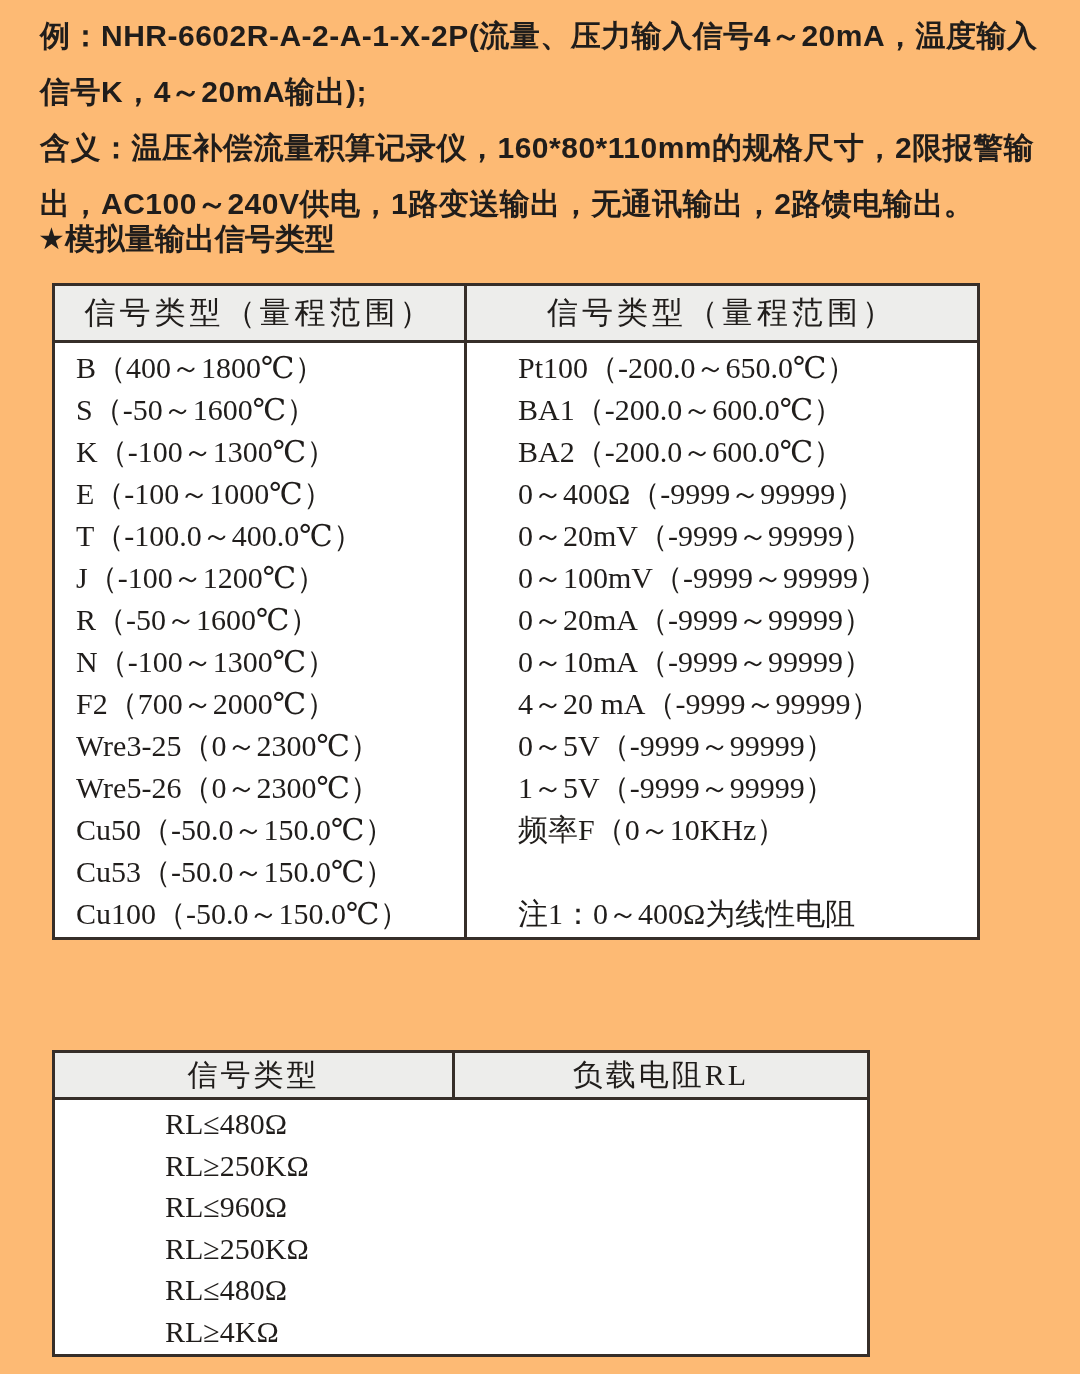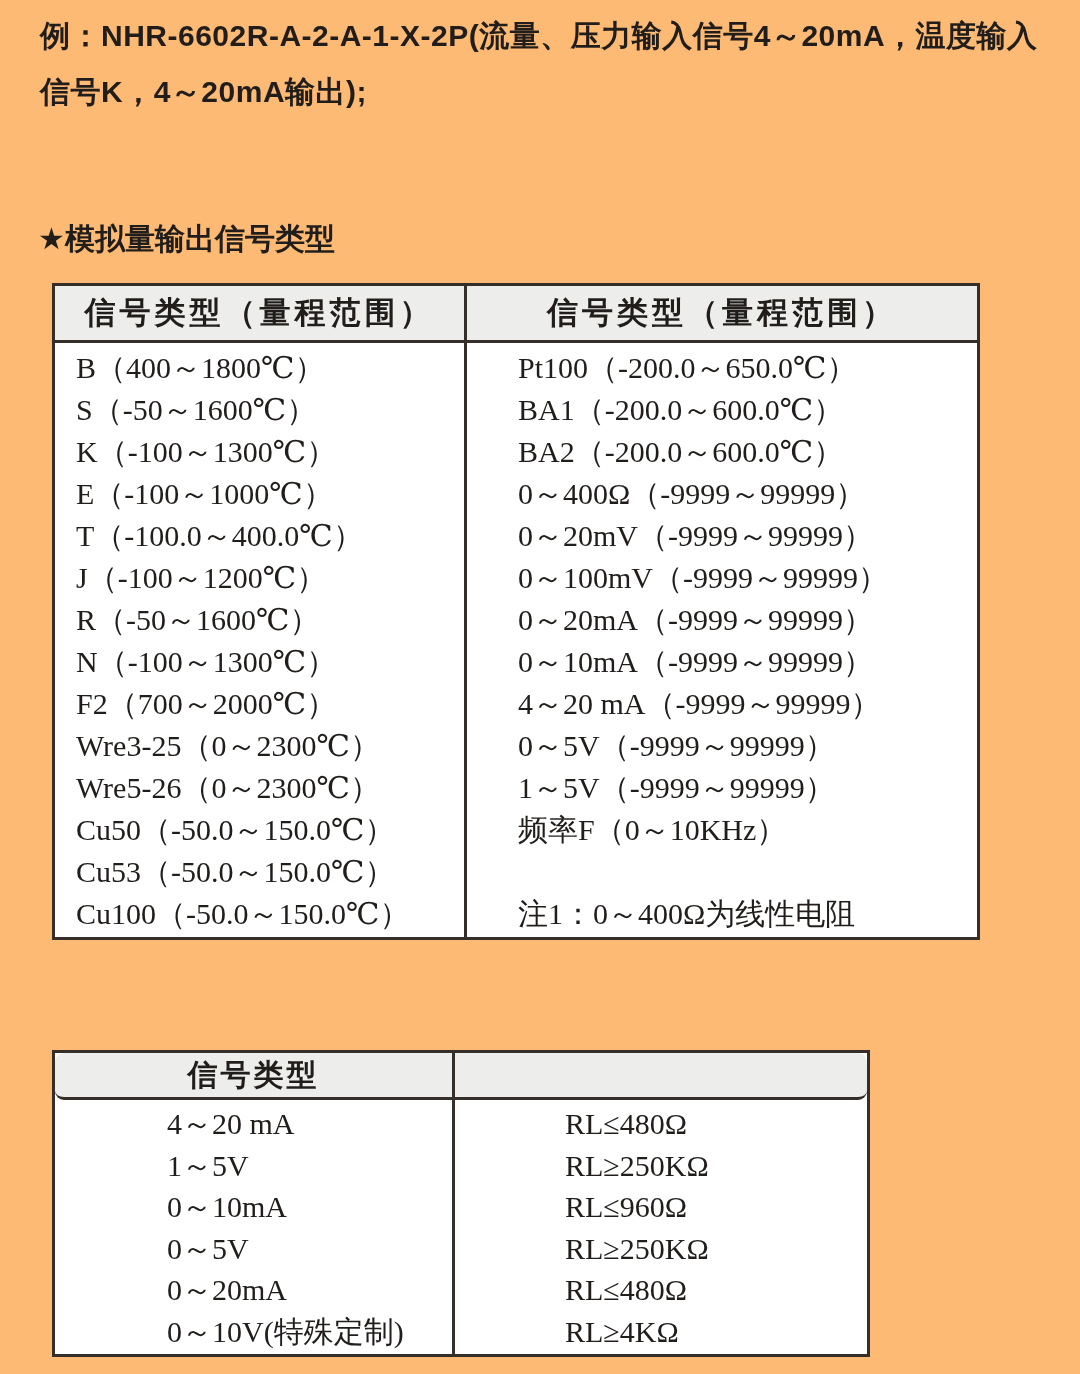--- a/index.html
+++ b/index.html
@@ -38,24 +38,24 @@
   }
   .tbl1{top:283px;width:928px;height:657px;}
   .tbl2{top:1050px;width:818px;height:307px;}
   .thead{
     display:flex;
     background:#ededeb;
     border-bottom:3px solid #362e29;
     box-sizing:border-box;
   }
   .tbl1 .thead{height:57px;}
-  .tbl2 .thead{height:47px;border-radius:9px;}
+  .tbl2 .thead{height:47px;}
   .th{
     display:flex;align-items:center;justify-content:center;
-    font-weight:bold;
+    font-weight:normal;
     box-sizing:border-box;
     overflow:hidden;white-space:nowrap;
   }
   .tbl1 .th{font-size:31px;letter-spacing:4px;}
   .tbl2 .th{font-size:30px;letter-spacing:3px;}
   .tbody{display:flex;box-sizing:border-box;}
   .tbl1 .tbody{height:702px;}
   .tbl2 .tbody{height:254px;}
   .td{
     box-sizing:border-box;
@@ -75,20 +75,22 @@
   .tbl2 .th.right{flex:1;}
 </style>
 </head>
 <body>
 
 <div class="page">
 
   <div class="intro">
     <p>例：NHR-6602R-A-2-A-1-X-2P(流量、压力输入信号4～20mA，温度输入
 信号K，4～20mA输出);</p>
+    <p>含义：温压补偿流量积算记录仪，160*80*110mm的规格尺寸，2限报警输
+出，AC100～240V供电，1路变送输出，无通讯输出，2路馈电输出。</p>
   </div>
 
   <div class="section-title st1">★模拟量输出信号类型</div>
 
   <div class="tbl tbl1">
     <div class="thead">
       <div class="th left cell-divider">信号类型（量程范围）</div>
       <div class="th right">信号类型（量程范围）</div>
     </div>
     <div class="tbody">
@@ -120,28 +122,23 @@
 频率F（0～10KHz）
 
 注1：0～400Ω为线性电阻</div>
     </div>
   </div>
 
 
   <div class="tbl tbl2">
     <div class="thead">
       <div class="th left cell-divider">信号类型</div>
+      <div class="th right">负载电阻RL</div>
     </div>
     <div class="tbody">
-      <div class="td left cell-divider">4～20 mA
-1～5V
-0～10mA
-0～5V
-0～20mA
-0～10V(特殊定制)</div>
       <div class="td right">RL≤480Ω
 RL≥250KΩ
 RL≤960Ω
 RL≥250KΩ
 RL≤480Ω
 RL≥4KΩ</div>
     </div>
   </div>
 
 </div>

